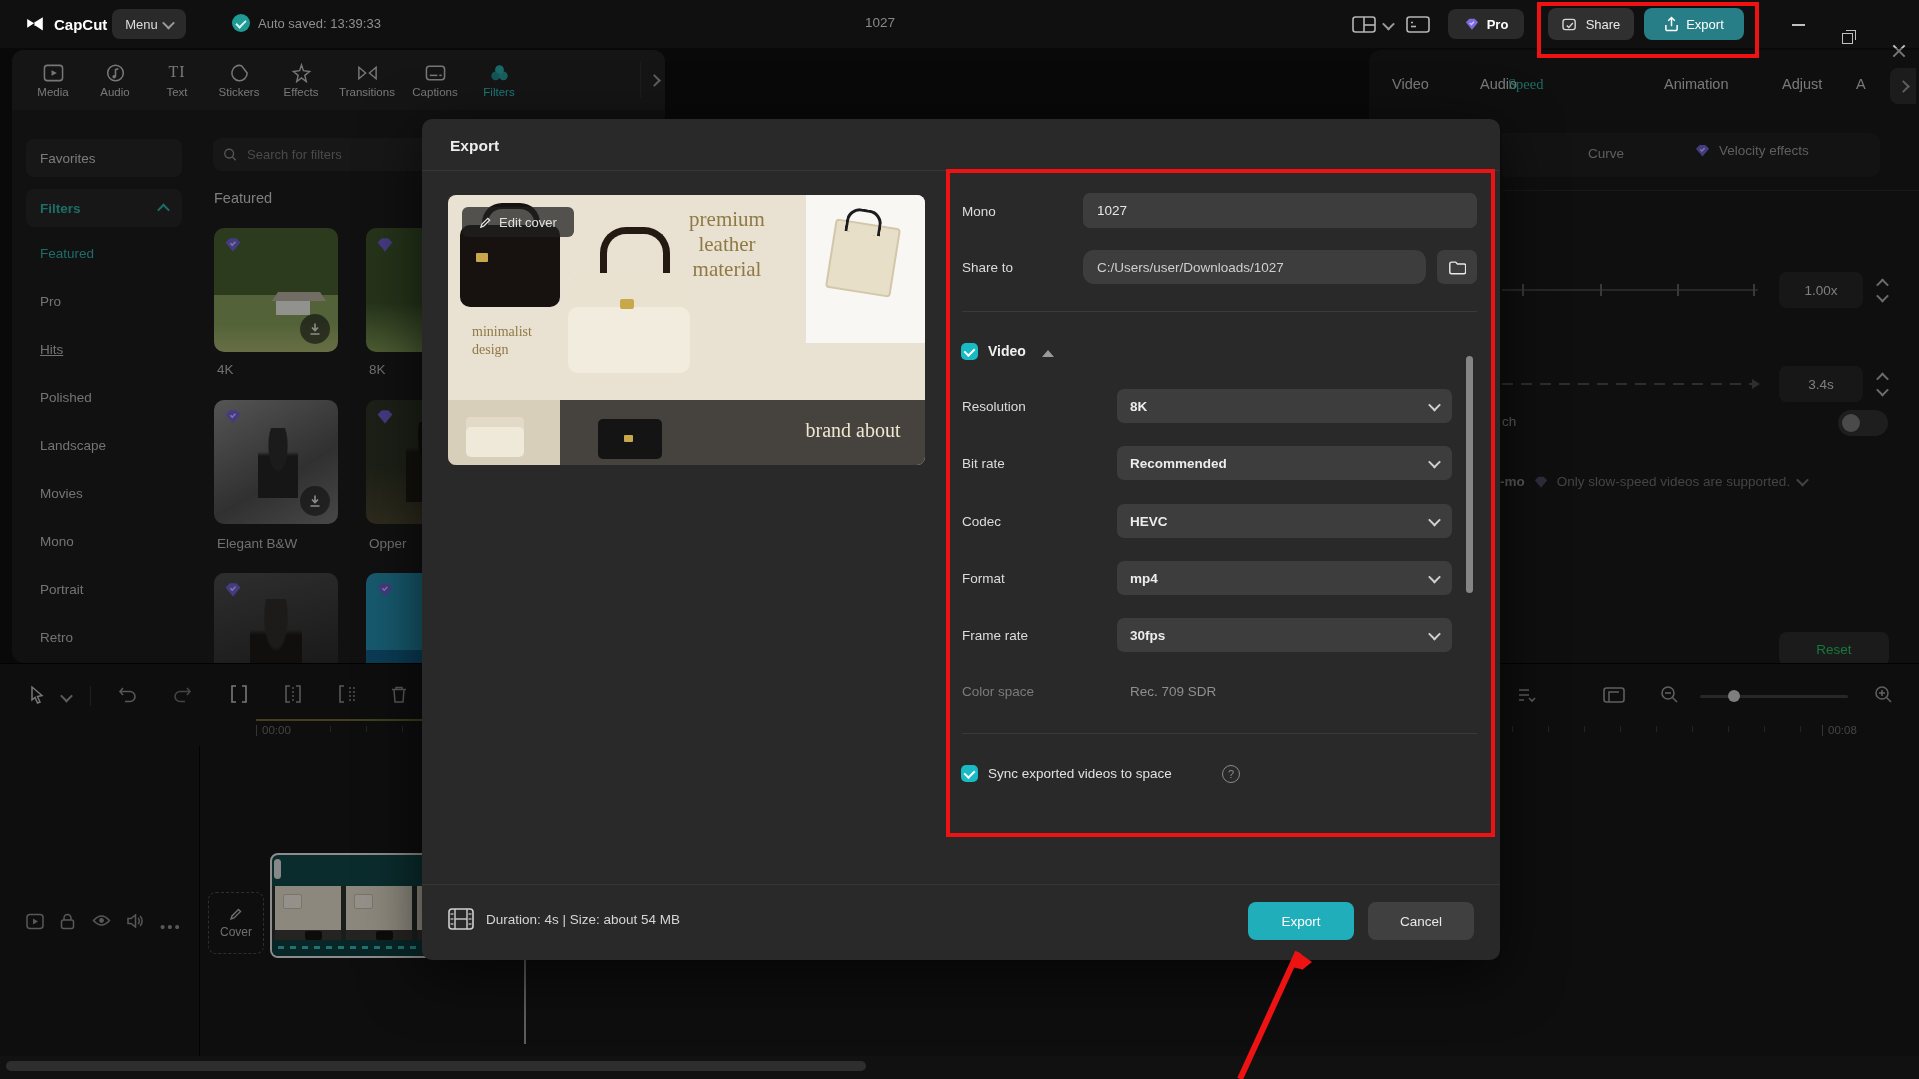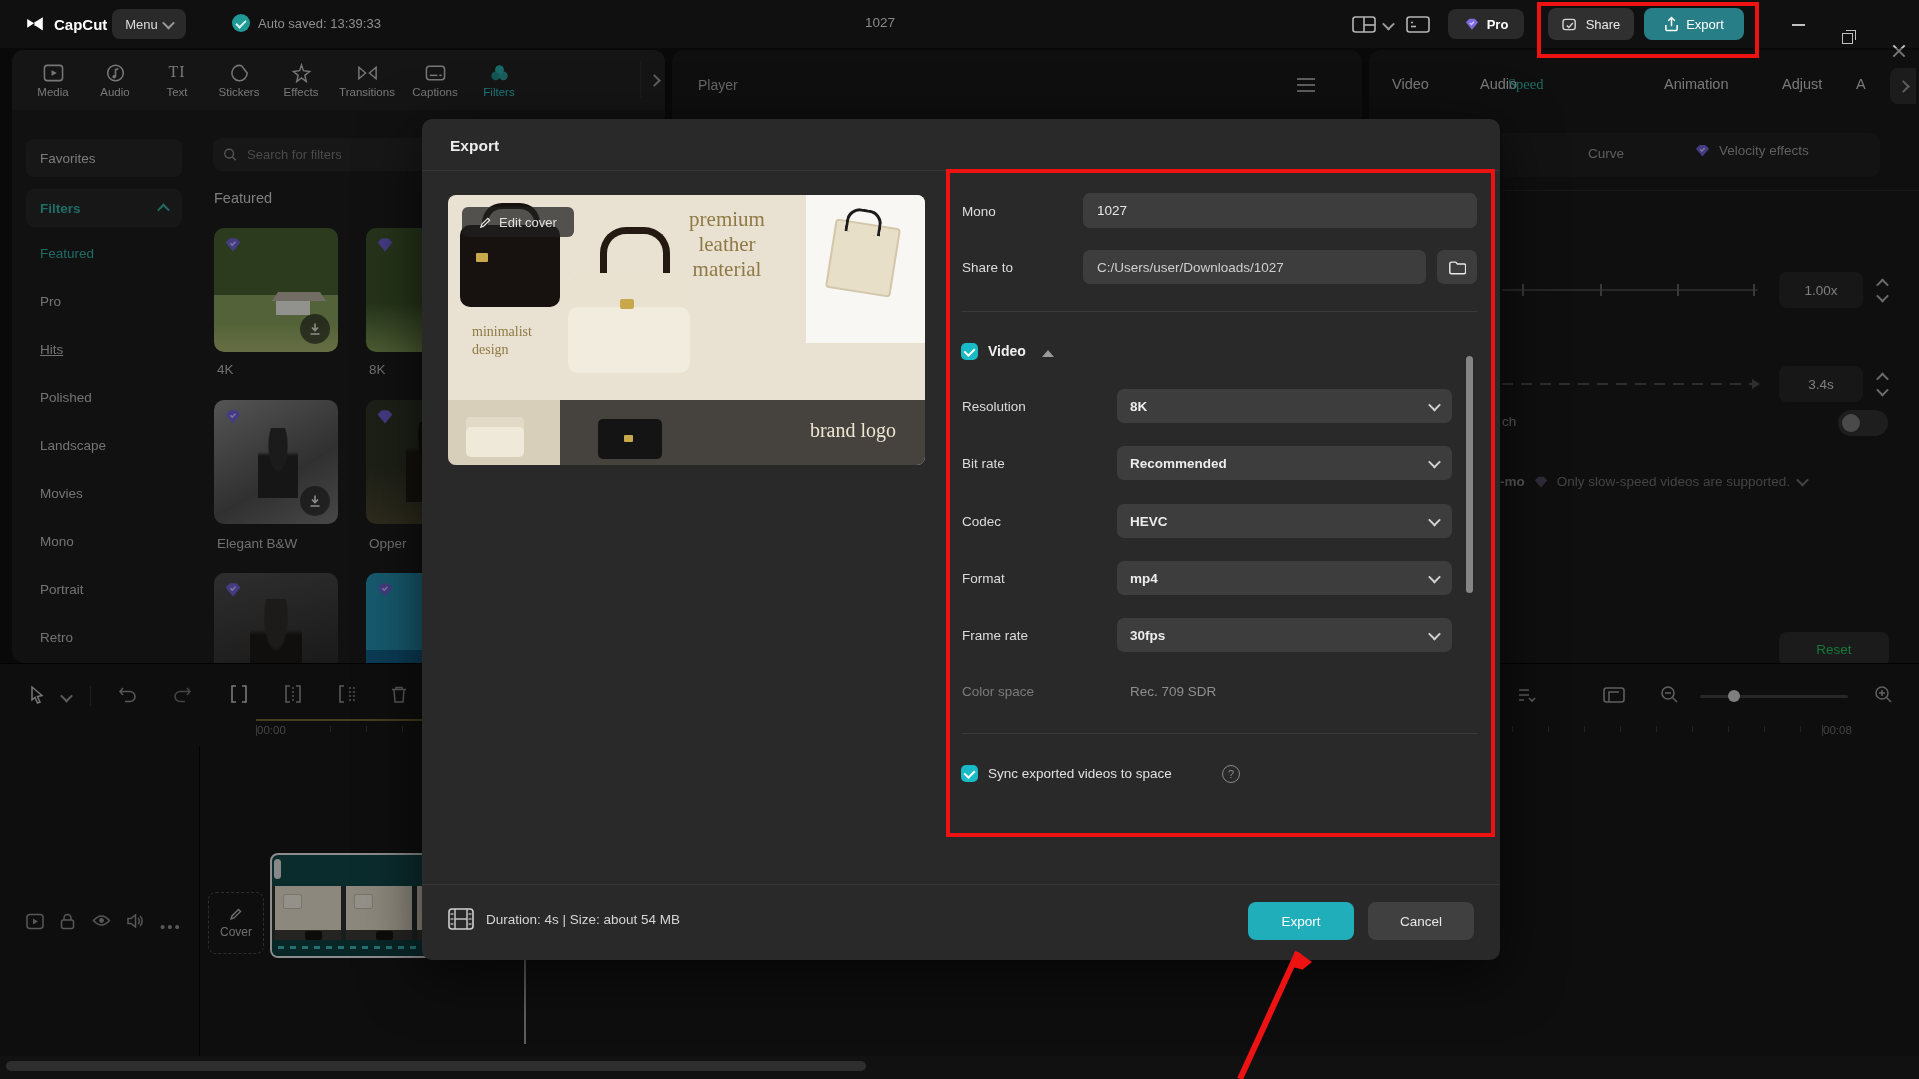--- a/index.html
+++ b/index.html
@@ -40,21 +40,21 @@
   
   .player{left:672px;top:50px;width:690px;height:70px;background:#161616;border-radius:12px 12px 0 0;}
   .rpanel{left:1369px;top:50px;width:550px;height:626px;background:#161616;border-radius:12px 0 0 0;}
   .rtab{position:absolute;top:76px;font-size:14.5px;color:#c6c6c6;}
   .valbox{position:absolute;width:84px;height:36px;background:#242424;border-radius:8px;display:flex;align-items:center;justify-content:center;font-size:13.5px;color:#cfcfcf;}
   .stepper{position:absolute;width:26px;height:36px;display:flex;flex-direction:column;align-items:center;justify-content:center;gap:5px;}
 
   
   .timeline{left:0;top:663px;width:1919px;height:416px;background:#141414;border-top:1px solid #000;}
   .tl-icon{position:absolute;top:685px;}
-  .ruler-label{position:absolute;top:724px;font-size:11.5px;color:#6f6f6f;display:flex;align-items:center;}
+  .ruler-label{position:absolute;top:724px;font-size:11.5px;color:#6f6f6f;display:flex;gap:5px;align-items:center;}
   .tick{display:inline-block;width:1px;height:11px;background:#555;}
   .track-icon{position:absolute;top:913px;}
 
   .clip{left:270px;top:853px;width:285px;height:105px;border:2px solid #e6e6e6;border-radius:8px;background:#0f4648;overflow:hidden;box-sizing:border-box;}
   .clip-tiles{position:absolute;left:0;top:31px;width:100%;height:57px;background:#27302e;display:flex;gap:5px;padding-left:3px;}
   .tile{width:66px;height:57px;background:linear-gradient(180deg,#e7dfcd 0 78%,#3c3a36 78%);position:relative;flex:none;}
   .tile:before{content:"";position:absolute;left:8px;top:8px;width:17px;height:13px;background:#f4efe3;border:1px solid #c9c0aa;border-radius:2px;}
   .tile:after{content:"";position:absolute;left:30px;bottom:3px;width:17px;height:9px;background:#15120f;border-radius:2px;}
   .clip-wave{position:absolute;left:0;bottom:0;width:100%;height:16px;background:#0c3c3e;}
   .clip-wave i{position:absolute;left:6px;right:6px;top:6px;height:3px;background:repeating-linear-gradient(90deg,#39b7b7 0 6px,transparent 6px 12px);}
@@ -286,28 +286,20 @@
           </svg></span>
     </div>
     <div class="thumb" style="left:173px;top:463px;background:linear-gradient(180deg,#2493b4 0 62%,#10618a 62% 85%,#b78a42);">
       <span class="pro-gem"><svg width="20" height="17" viewBox="0 0 18 16">
             <path d="M2 6 L6 2 H12 L16 6 L9 14.5 Z" fill="#6f5fd6"></path>
             <path d="M6.5 6.8 l1.8 1.8 3-3.2" stroke="#cfc8ff" stroke-width="1.4" fill="none"></path>
           </svg></span>
     </div>
   </div>
 
-  <div class="abs player">
-    <span style="position:absolute;left:26px;top:27px;font-size:14px;color:#a8a8a8;">Player</span>
-    <svg style="position:absolute;left:624px;top:27px;" width="20" height="16" viewBox="0 0 20 16">
-      <line x1="1" y1="2" x2="19" y2="2" stroke="#9a9a9a" stroke-width="2"></line>
-        <line x1="1" y1="8" x2="19" y2="8" stroke="#9a9a9a" stroke-width="2"></line>
-        <line x1="1" y1="14" x2="19" y2="14" stroke="#9a9a9a" stroke-width="2"></line>
-    </svg>
-  </div>
 
   <div class="abs rpanel"></div>
   <div class="abs rtab" style="left:1392px;">Video</div>
   <div class="abs rtab" style="left:1480px;">Audio</div>
   <div class="abs rtab teal" style="left:1508px;font-family:Liberation Serif, serif;">Speed</div>
   <div class="abs rtab" style="left:1664px;">Animation</div>
   <div class="abs rtab" style="left:1782px;">Adjust</div>
   <div class="abs rtab" style="left:1856px;width:16px;overflow:hidden;">A</div>
   <div class="abs" style="left:1890px;top:68px;width:26px;height:36px;background:#2c2c2c;border-radius:8px 0 0 8px;display:flex;align-items:center;justify-content:center;">
       <i class="chev right"></i>
@@ -498,35 +490,35 @@
 
       <div class="serif" style="position:absolute;left:204px;top:12px;width:150px;text-align:center;font-size:21px;line-height:1.2;color:#8f7a45;">
         <div>premium</div>
           <div>leather</div>
           <div>material</div>
       </div>
       <div class="serif" style="position:absolute;left:24px;top:128px;width:126px;text-align:left;font-size:14px;line-height:1.25;color:#8f7a45;">
         <div>minimalist</div>
           <div>design</div>
       </div>
-      <div class="serif" style="position:absolute;left:340px;top:224px;width:130px;text-align:center;font-size:20px;color:#efe6d2;">brand logo</div>
+      <div class="serif" style="position:absolute;left:340px;top:224px;width:130px;text-align:center;font-size:20px;color:#efe6d2;">brand about</div>
 
       <div style="position:absolute;left:14px;top:12px;width:112px;height:30px;background:rgba(32,32,32,.75);border-radius:6px;display:flex;align-items:center;justify-content:center;gap:7px;">
         <svg width="13" height="13" viewBox="0 0 14 14">
             <path d="M2 12 L3 9 L9.5 2.5 L11.5 4.5 L5 11 Z" fill="none" stroke="#e0e0e0" stroke-width="1.4"></path>
           </svg>
         <span style="font-size:13px;color:#e0e0e0;">Edit cover</span>
       </div>
     </div>
 
     <div class="dlg-label" style="left:540px;top:85px;">Mono</div>
     <input class="tinput" style="left: 661px; top: 74px; width: 394px; height: 35px;" readonly="" value="1027">
 
     <div class="dlg-label" style="left:540px;top:141px;">Share to</div>
-    <input class="tinput" style="left: 661px; top: 131px; width: 343px; height: 34px; color: rgb(207, 207, 207);" readonly="" value="C:/Users/user/Downloads/1027">
+    <input class="tinput" style="left: 661px; top: 131px; width: 343px; height: 34px; color: rgb(207, 207, 207); border-radius: 11px;" readonly="" value="C:/Users/user/Downloads/1027">
     <div style="position:absolute;left:1015px;top:131px;width:40px;height:34px;background:#3d3d3d;border-radius:7px;display:flex;align-items:center;justify-content:center;">
       <svg width="18" height="15" viewBox="0 0 20 16">
           <path d="M2 4 a2 2 0 0 1 2-2 h4.5 l2 2.2 H18 a1.6 1.6 0 0 1 1.6 1.6 V13 a2 2 0 0 1 -2 2 H4 a2 2 0 0 1 -2-2 Z" fill="none" stroke="#e8e8e8" stroke-width="1.6"></path>
         </svg>
     </div>
 
     <div class="divline" style="left:540px;top:192px;width:515px;"></div>
 
     <div class="checkbox" style="left:539px;top:224px;"></div>
     <div style="position:absolute;left:566px;top:224px;font-size:14px;font-weight:700;color:#f0f0f0;">Video</div>

